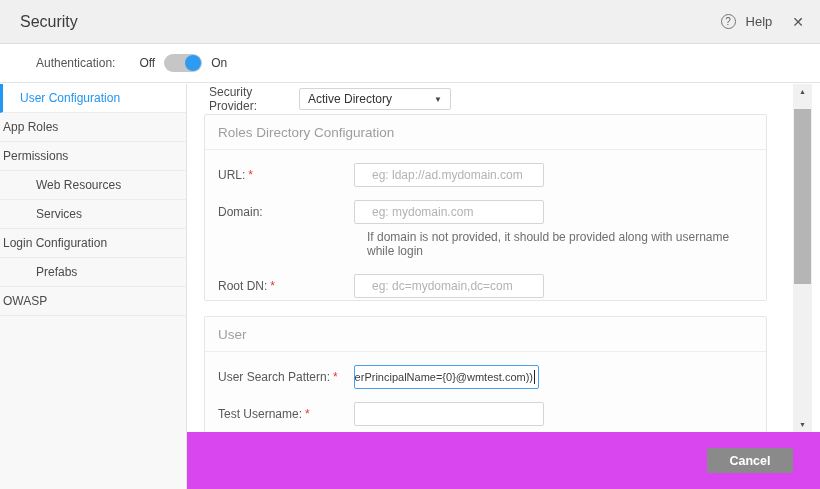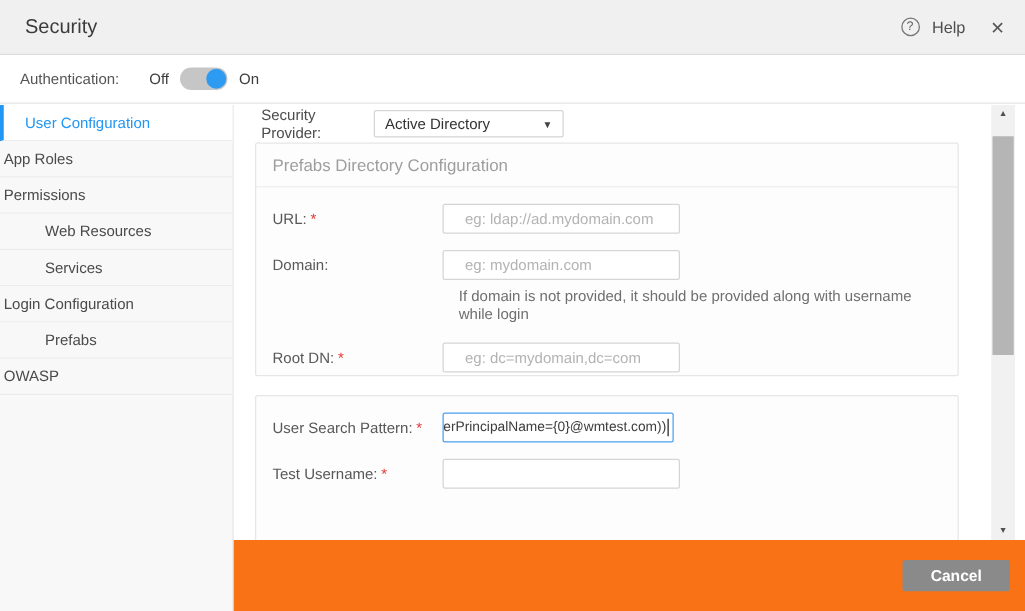--- a/index.html
+++ b/index.html
@@ -18,21 +18,21 @@
   .help-circle {
     width:15px; height:15px; border:1px solid #757575; border-radius:50%;
     display:inline-flex; align-items:center; justify-content:center;
     font-size:10px; color:#616161; cursor:pointer;
   }
   .help-label { color:#4f4f4f; font-size:13px; cursor:pointer; }
   .close-x { color:#555; font-size:14px; margin-left:10px; cursor:pointer; }
   
   .authbar {
     height:39px; background:#fff; border-bottom:1px solid #e3e3e3;
-    display:flex; align-items:center; padding-left:16px;
+    display:flex; align-items:center; padding-left:36px;
   }
   .auth-label { color:#555; margin-right:24px; }
   .tog-off, .tog-on { color:#3c3c3c; }
   .switch {
     width:38px; height:18px; border-radius:9px; background:#c6c6c6;
     margin:0 9px; position:relative; cursor:pointer;
   }
   .switch .knob {
     position:absolute; right:1px; top:1px; width:16px; height:16px;
     border-radius:50%; background:#2e9bf2;
@@ -86,22 +86,22 @@
   .fhelp { margin:6px 14px 0 162px; color:#6f6f6f; }
   .fake-input {
     width:185px; height:24px; border:1px solid #4aa0ee; border-radius:2px; background:#fff;
     display:flex; align-items:center; justify-content:flex-end;
     overflow:hidden; padding:0 3px; white-space:nowrap;
   }
   .fake-input .val { font-size:11px; color:#3c3c3c; white-space:nowrap; }
   .caret-bar { width:1px; height:14px; background:#222; flex:none; margin-left:1px; }
   
   .footer {
-    position:absolute; left:0; right:0; bottom:0; height:57px; background:#f97316;
-    display:flex; align-items:center; justify-content:flex-end; padding-right:12px; gap:12px;
+    position:absolute; left:0; right:0; bottom:0; height:57px; background:#d946ef;
+    display:flex; align-items:center; justify-content:flex-end; padding-right:27px; gap:12px;
   }
   .btn {
     height:25px; border:none; border-radius:2px; color:#fff;
     font-family:"Liberation Sans",sans-serif; font-size:12.5px; font-weight:bold; cursor:pointer;
   }
   .btn-cancel { width:86px; background:#8a8a8a; }
   .btn-save { width:77px; background:#1789e6; }
   
   .scrollbar {
     position:absolute; right:8px; top:0; bottom:57px; width:19px; background:#f1f1f1;
@@ -154,21 +154,21 @@
 
       <div class="provider-row">
         <span class="provider-label">Security Provider:</span>
         <div class="select">
           <span>Active Directory</span>
           <span class="caret">▼</span>
         </div>
       </div>
 
       <div class="box box-ad">
-        <div class="box-title">Prefabs Directory Configuration</div>
+        <div class="box-title">Roles Directory Configuration</div>
 
         <div class="frow">
           <span class="flabel">
             <span>URL:</span><span class="req">*</span>
           </span>
           <input class="tinput" type="text" placeholder="eg: ldap://ad.mydomain.com" style="">
         </div>
 
         <div class="frow">
           <span class="flabel">
@@ -180,20 +180,21 @@
 
         <div class="frow" style="margin-top:16px;">
           <span class="flabel">
             <span>Root DN:</span><span class="req">*</span>
           </span>
           <input class="tinput" type="text" placeholder="eg: dc=mydomain,dc=com" style="">
         </div>
       </div>
 
       <div class="box box-user">
+        <div class="box-title">User</div>
 
         <div class="frow">
           <span class="flabel">
             <span>User Search Pattern:</span><span class="req">*</span>
           </span>
           <div class="fake-input">
             <span class="val">(userPrincipalName={0}@wmtest.com))</span>
             <span class="caret-bar"></span>
           </div>
         </div>

